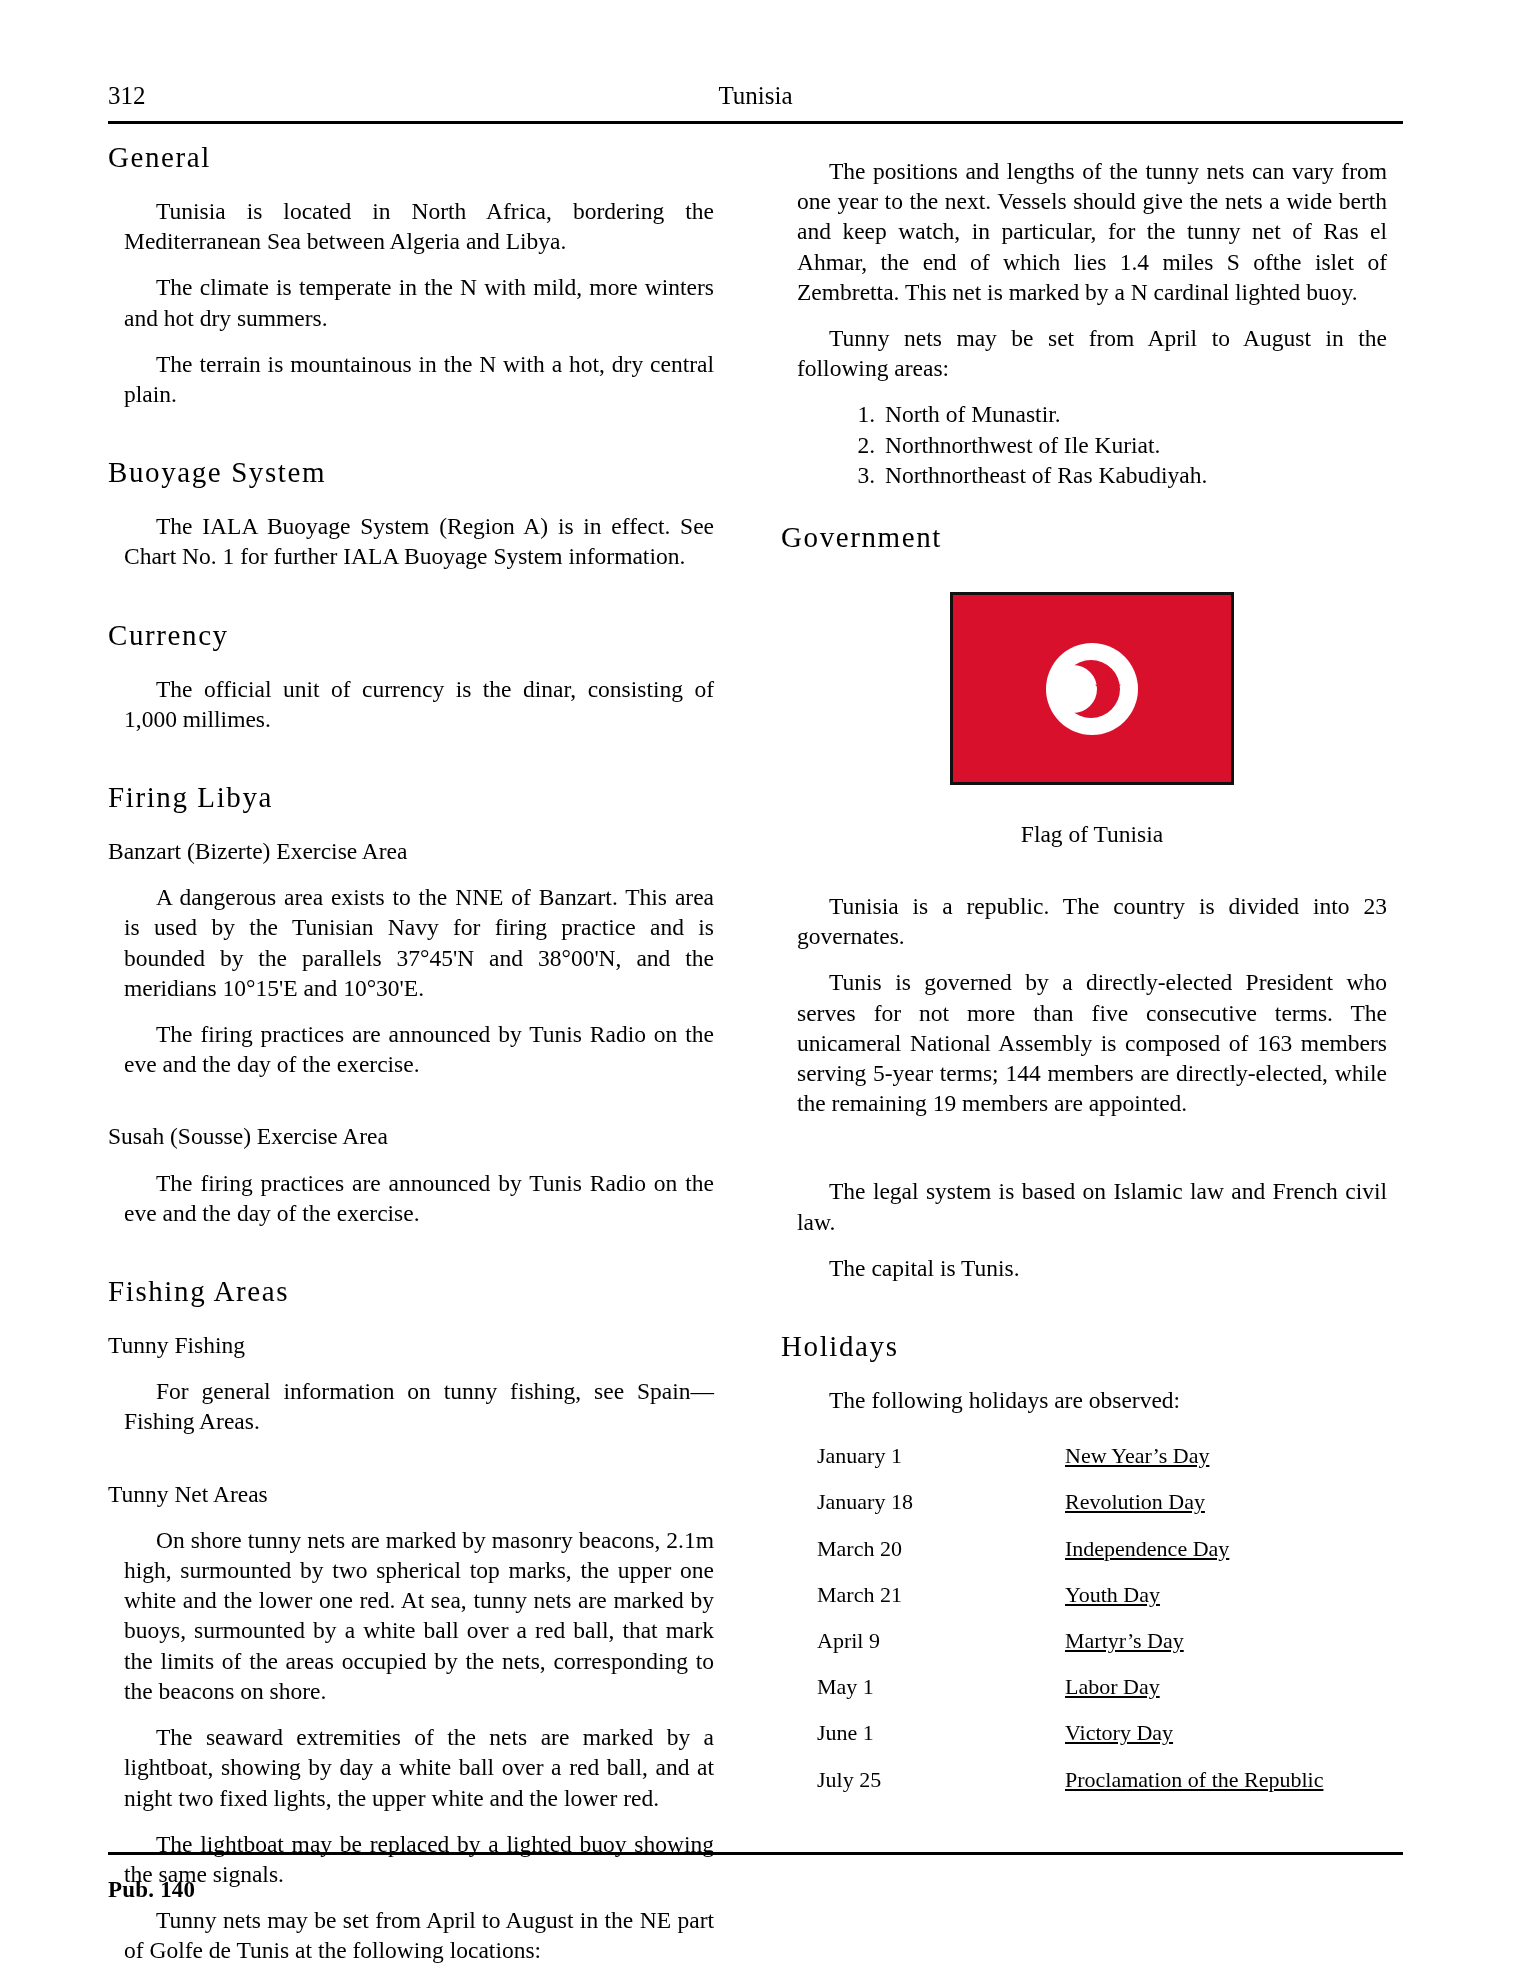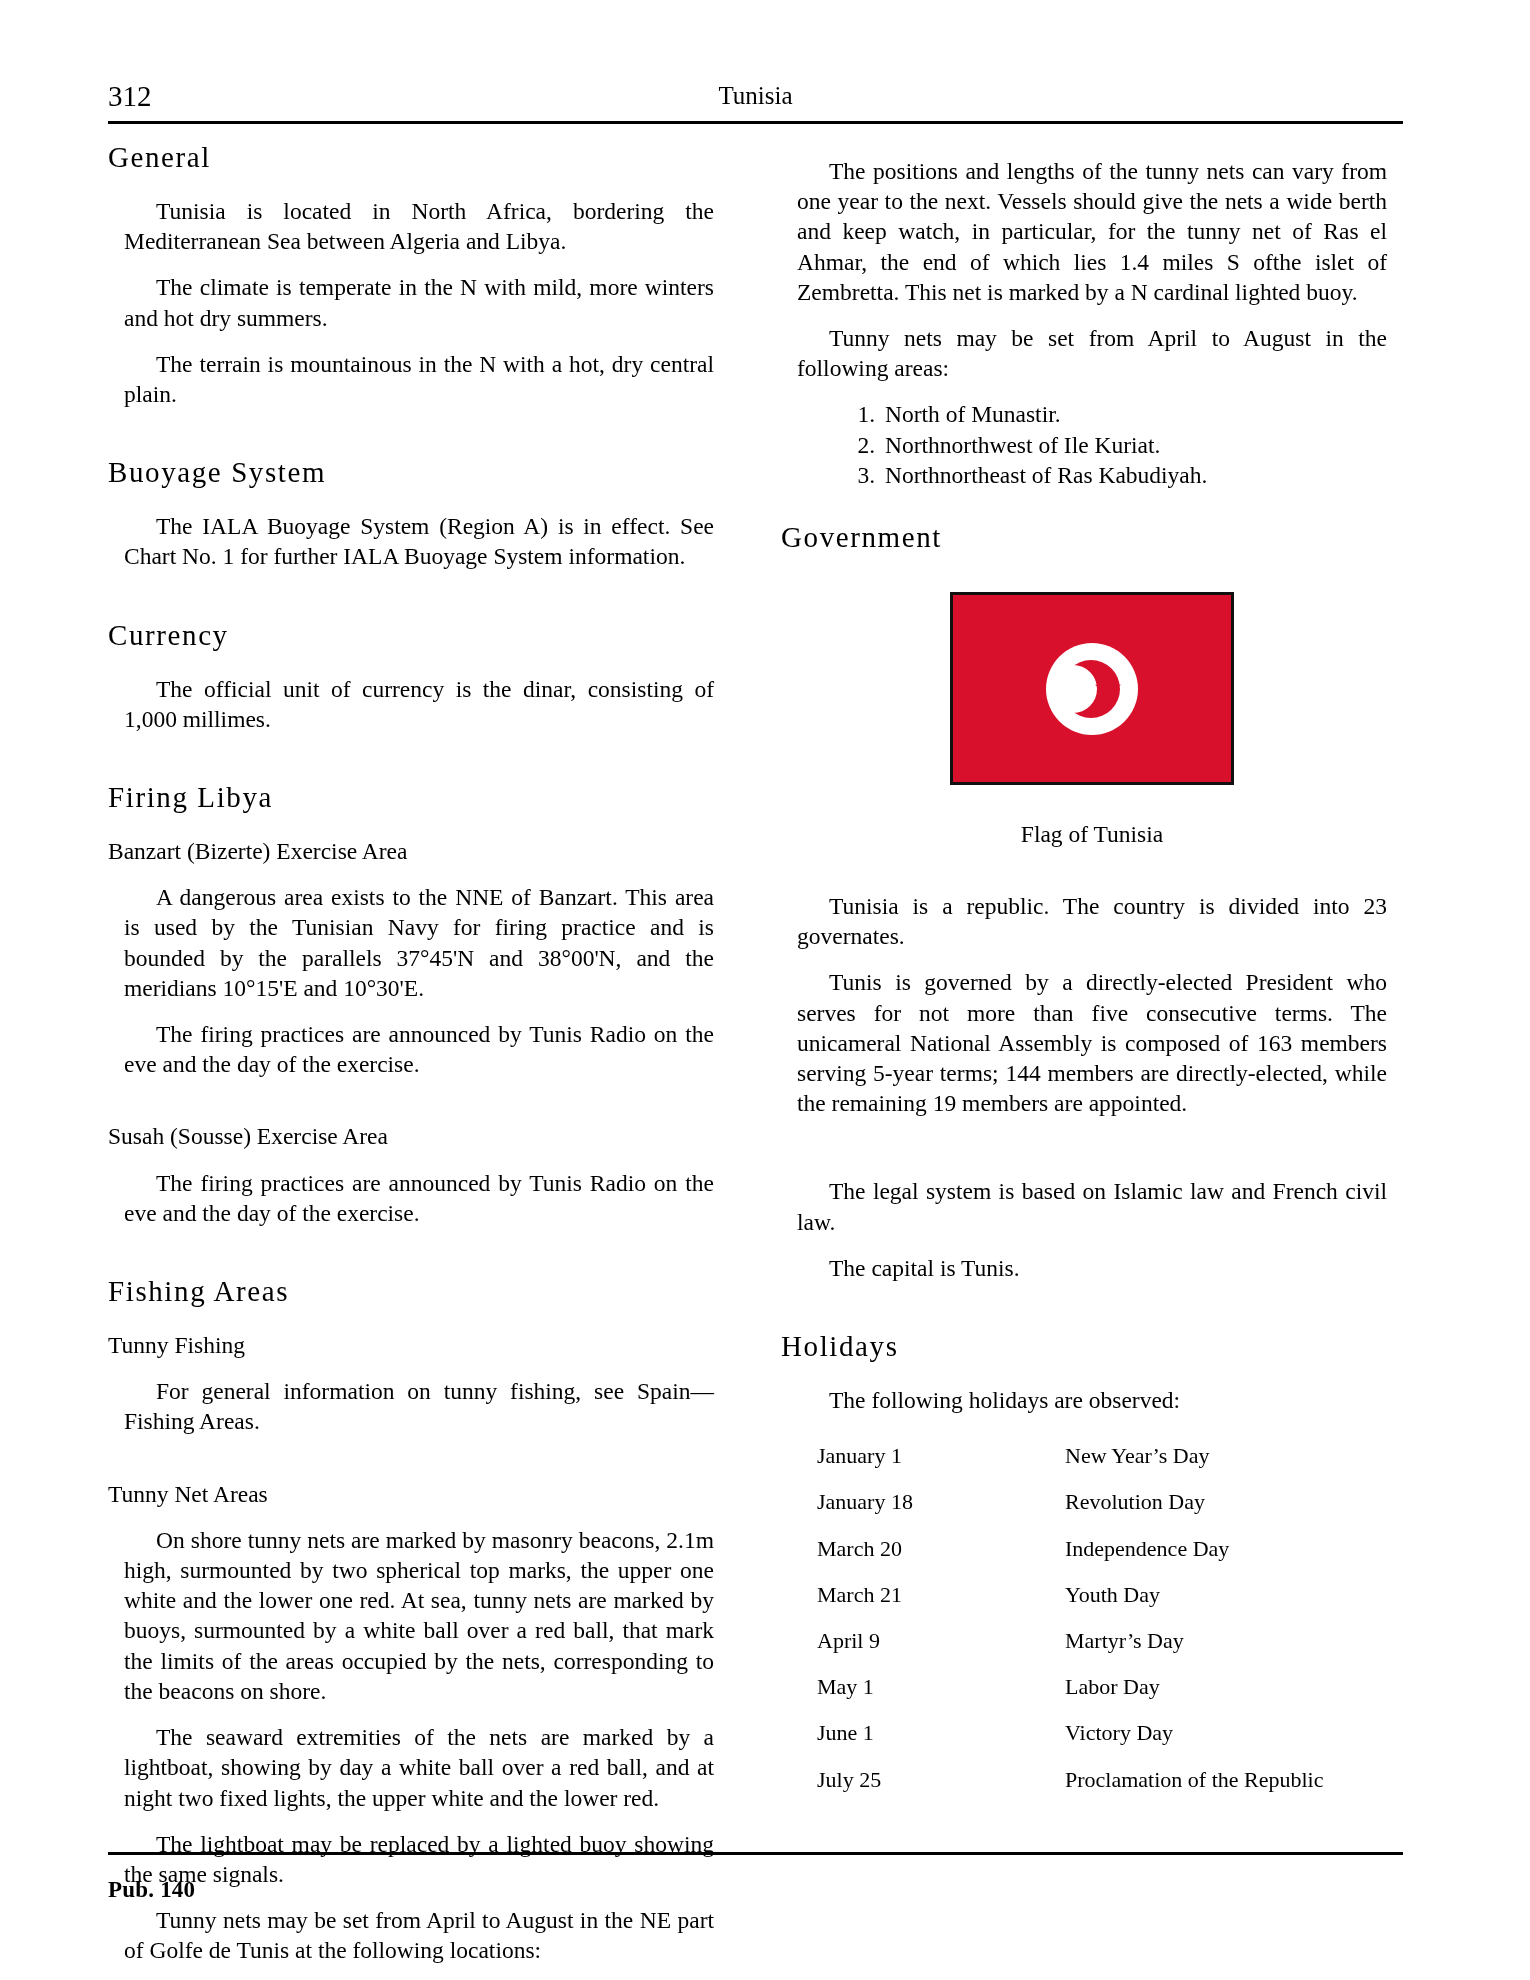--- a/index.html
+++ b/index.html
@@ -29,21 +29,21 @@
     position: absolute;
     left: 108px;
     top: 80px;
     width: 1295px;
     height: 40px;
   }
   .folio {
     position: absolute;
     left: 0;
     top: 0;
-    font-size: 29px;
+    font-size: 25px;
     line-height: 32px;
   }
   .head-title {
     position: absolute;
     left: 0;
     top: 0;
     width: 1295px;
     text-align: center;
     font-size: 25px;
     line-height: 32px;
@@ -200,21 +200,21 @@
     margin: 26px 0 0 36px;
     border-collapse: collapse;
     font-size: 22px;
     line-height: 30.2px;
   }
   table.holidays td {
     vertical-align: top;
     padding: 0 0 16px 0;
   }
   table.holidays td.date { width: 248px; }
-  table.holidays td.name { width: 300px; }
+  table.holidays td.name { width: 300px; text-decoration: underline; }
 </style>
 </head>
 <body>
 
 <div class="page">
 
   <div class="running-head">
     <span class="folio">312</span>
     <span class="head-title">Tunisia</span>
   </div>

